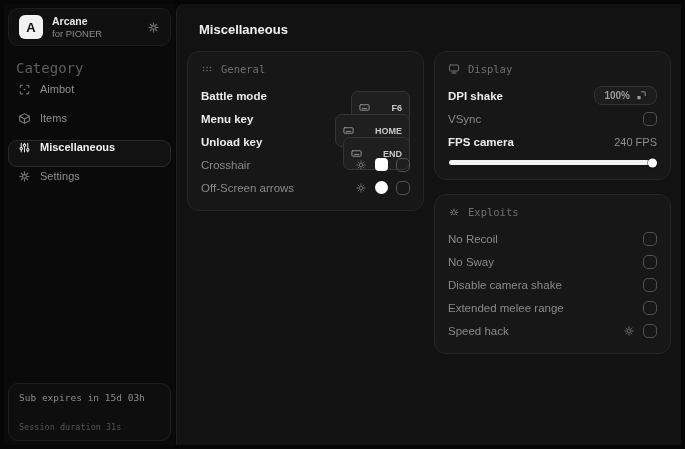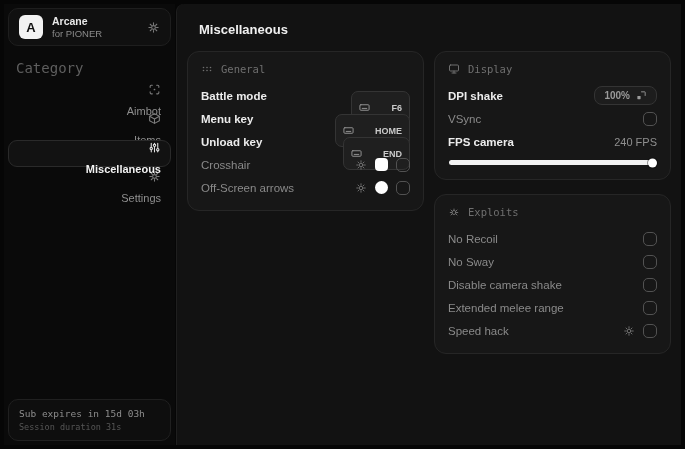--- a/index.html
+++ b/index.html
@@ -15,31 +15,31 @@
           display:flex; align-items:center; justify-content:center; font-weight:bold; font-size:13px; }
   .brand-text { flex:1; line-height:1.25; }
   .brand-name { color:#e9e9e9; font-size:10.5px; font-weight:bold; }
   .brand-sub  { color:#8b8b8b; font-size:9.5px; }
   .brand-gear { color:#7a7a7a; display:flex; }
 
   .category { margin:14px 12px 4px; color:#5f5f5f; font-size:14px;
               font-family:"DejaVu Sans Mono", monospace; }
 
   .nav { display:flex; flex-direction:column; padding:2px 4px; gap:2px; }
-  .nav-item { height:27px; display:flex; align-items:flex-end; gap:9px; padding:0 9px;
+  .nav-item { height:27px; display:flex; align-items:flex-start; gap:9px; padding:0 9px;
               color:#8f8f8f; font-size:11px; border:1px solid transparent; border-radius:9px;
-              cursor:pointer;flex-direction:column; }
+              cursor:pointer; }
   .nav-item .nicon { display:flex; color:#7c7c7c; }
   .nav-item.active { color:#f2f2f2; background:#121212; border-color:#2a2a2a; font-weight:bold; }
   .nav-item.active .nicon { color:#e0e0e0; }
 
   .side-footer { position:absolute; left:4px; right:4px; bottom:4px; border:1px solid #202020;
                  border-radius:10px; background:#0e0e0e; padding:8px 10px; }
   .sub-line  { color:#8d8d8d; font-size:9.5px; font-family:"DejaVu Sans Mono", monospace; }
-  .sess-line { color:#565656; font-size:8.5px; margin-top:3px;
+  .sess-line { color:#565656; font-size:8.5px; margin-top:19px;
                font-family:"DejaVu Sans Mono", monospace; }
 
   
   .main { position:absolute; left:176px; top:4px; right:4px; bottom:4px; background:#121212;
           border-left:1px solid #1f1f1f; border-radius:8px 0 0 0; padding:14px 10px; }
   .page-title { color:#f0f0f0; font-size:13px; font-weight:bold; margin:4px 0 14px 12px; }
 
   .cols { display:flex; gap:10px; }
   .col { width:239px; display:flex; flex-direction:column; gap:14px;text-align:center; }
 

